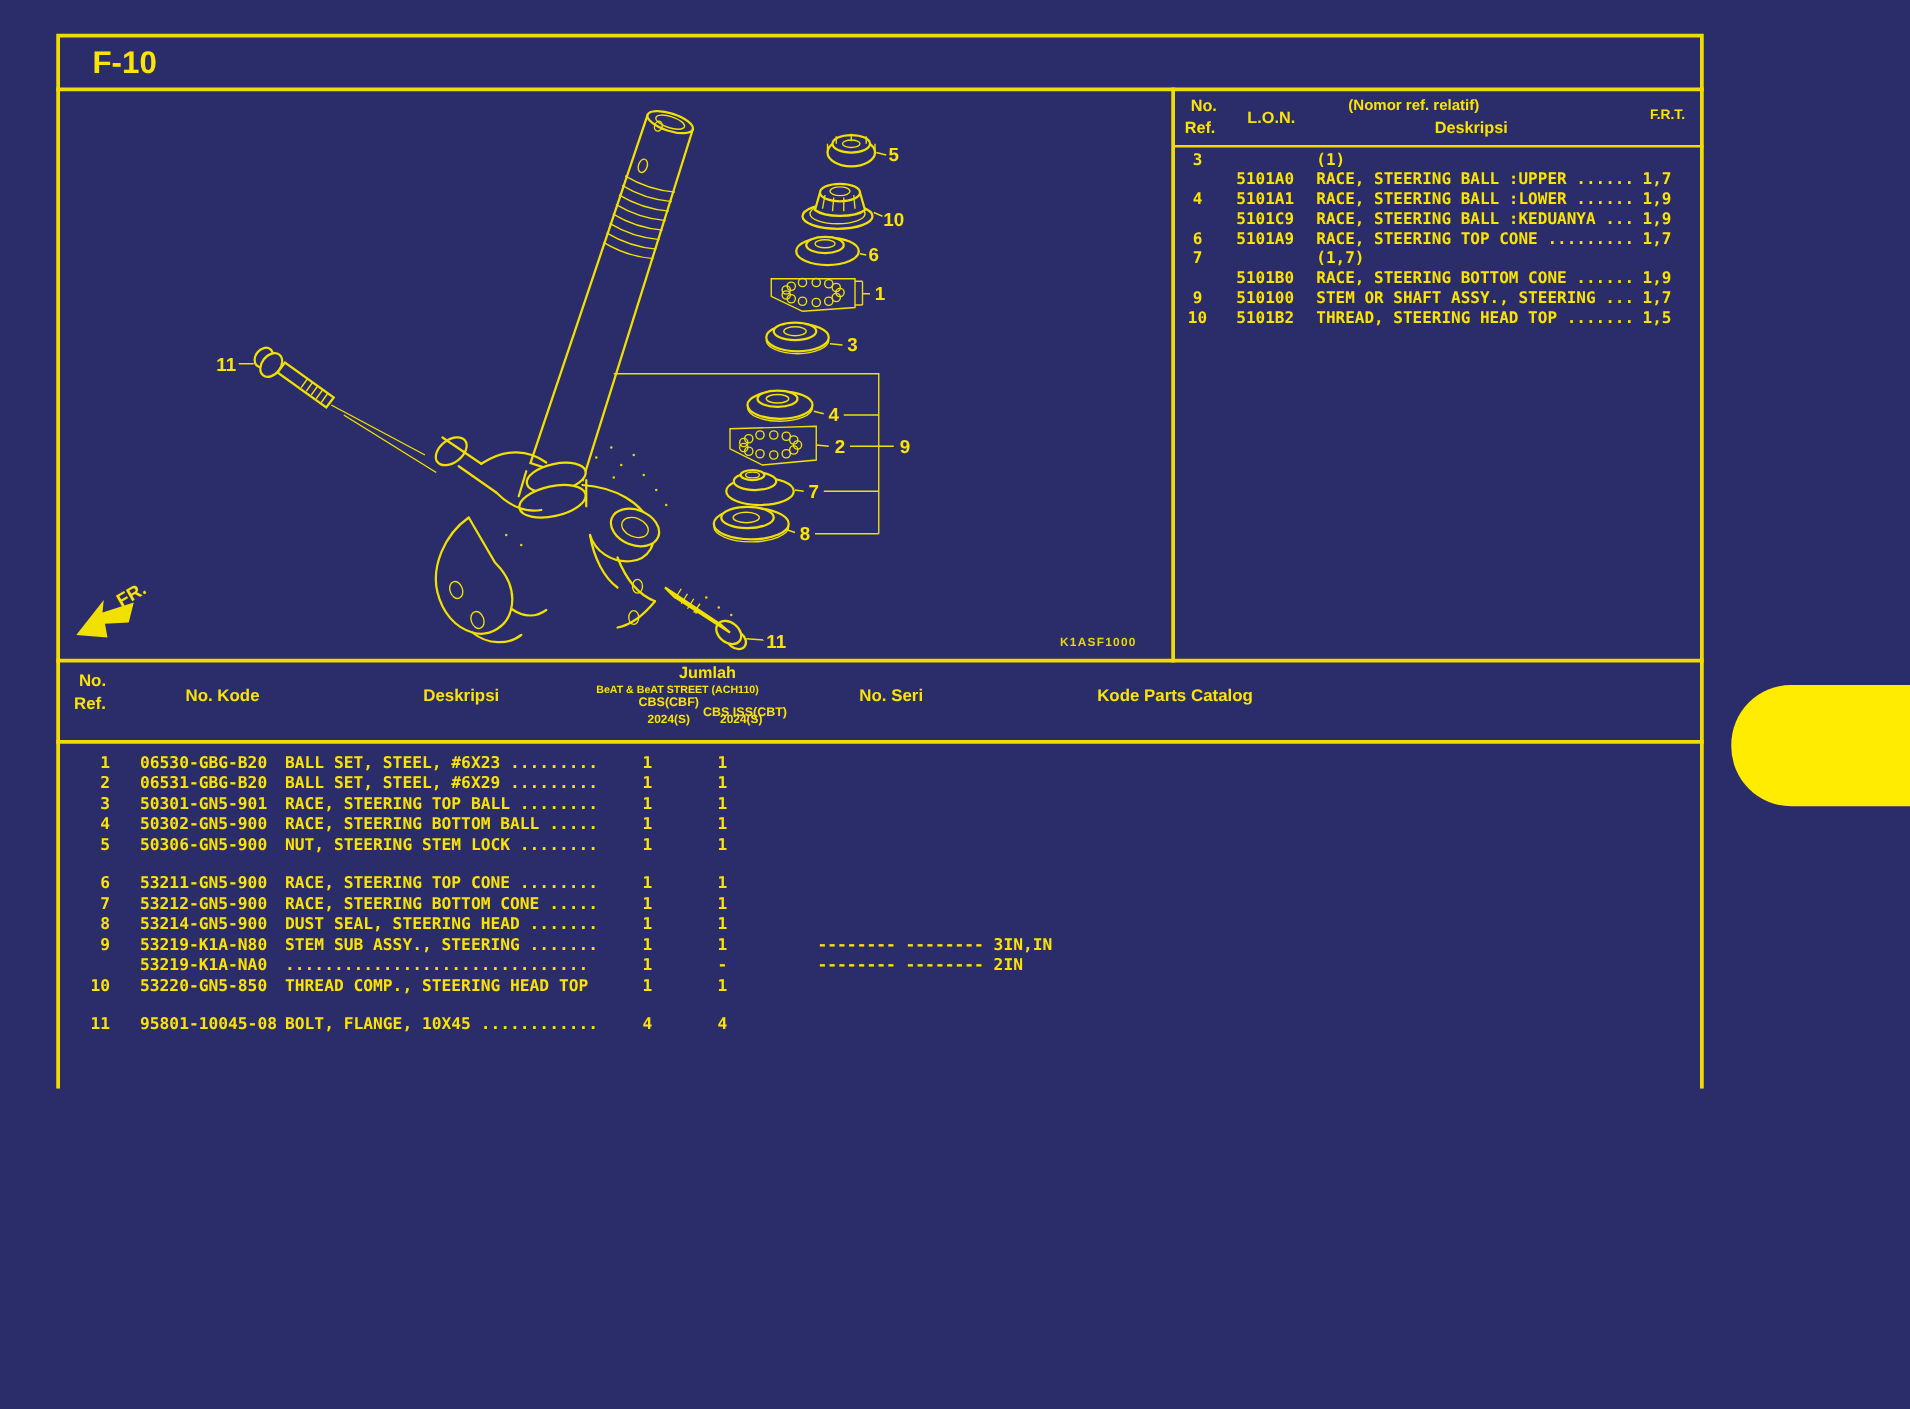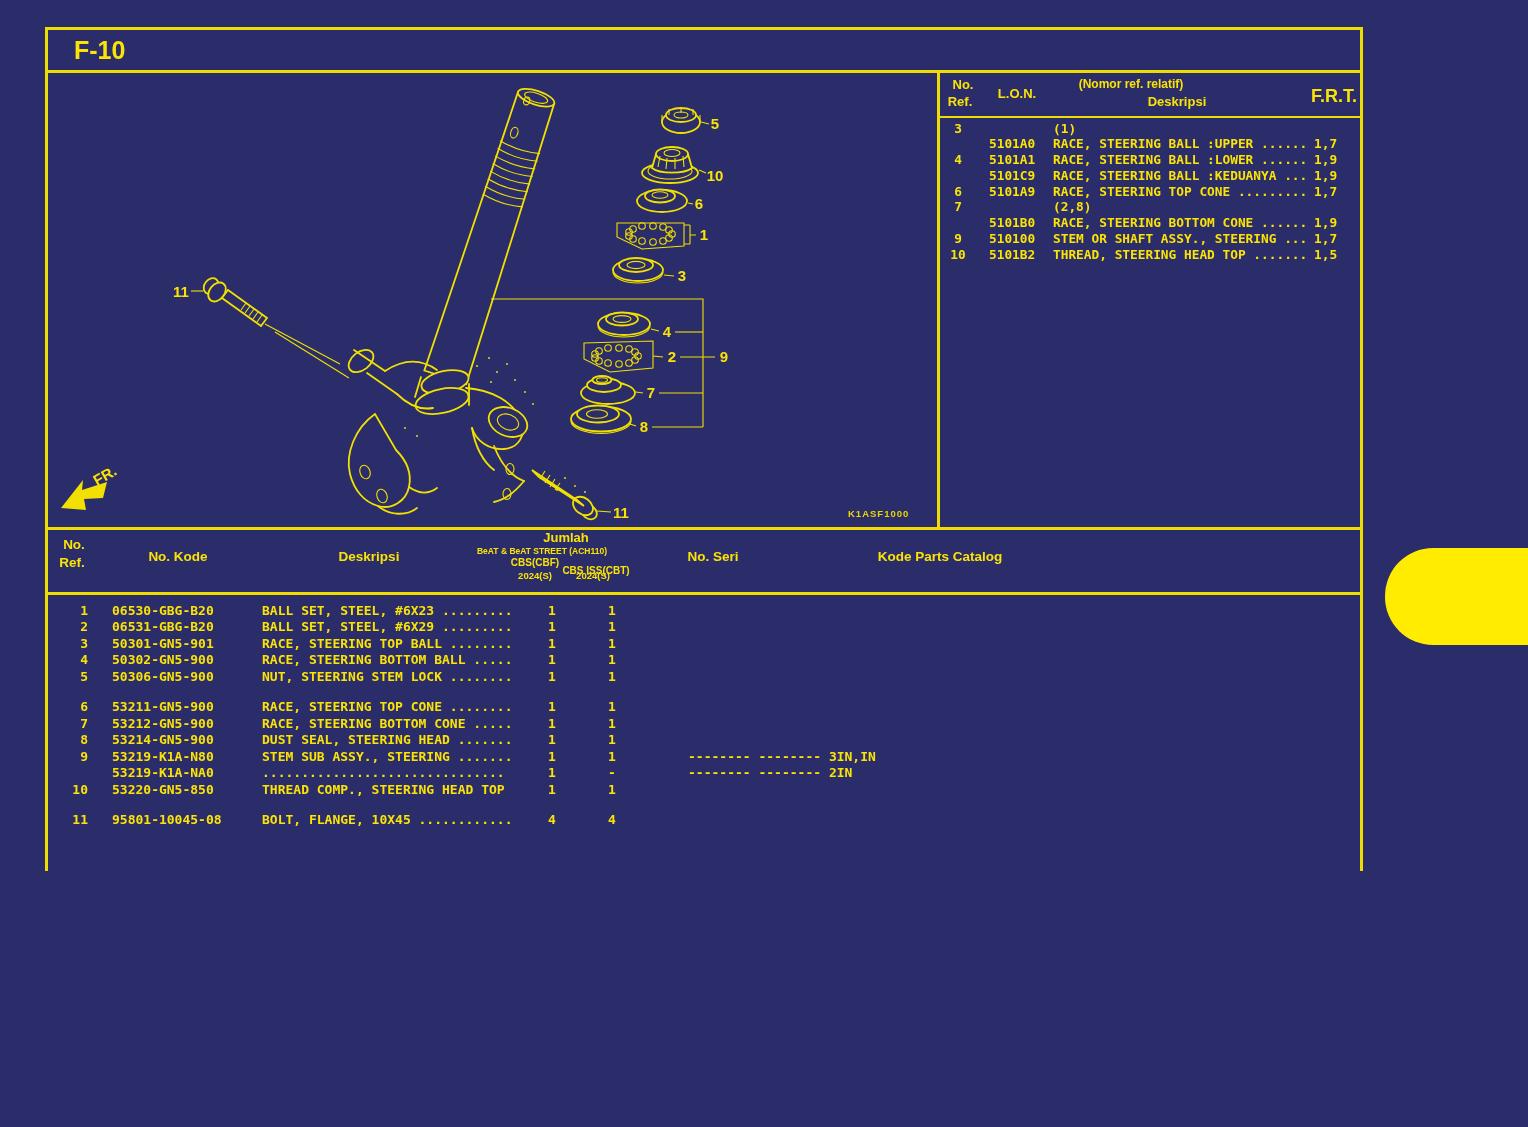--- a/index.html
+++ b/index.html
@@ -19,21 +19,21 @@
   .rc-desc{flex:1;margin-left:8px;}
   .rc-frt{width:46px;}
   
   #parts-rows{position:absolute;left:48px;top:602px;width:1312px;}
   .prow{display:flex;height:16.5px;align-items:center;
         font:700 13px/1 "DejaVu Sans Mono",monospace;color:#fbe305;}
   .prow.gap{margin-top:14px;}
   .prow span{white-space:pre;}
   .pc-ref{width:40px;text-align:right;}
   .pc-part{width:116px;margin-left:24px;}
-  .pc-desc{width:252px;margin-left:34px;}
+  .pc-desc{width:252px;margin-left:0;}
   .pc-qty1{width:40px;margin-left:18px;text-align:center;}
   .pc-qty2{width:40px;margin-left:20px;text-align:center;}
   .pc-seri{margin-left:56px;}
   
   #diagram{position:absolute;left:45px;top:70px;}
   #diagram .ln{stroke:#f2e000;stroke-width:1.8;fill:none;stroke-linecap:round;stroke-linejoin:round;}
   #diagram .fl{stroke:#f2e000;stroke-width:1.8;fill:#2a2d69;}
   #diagram .thin{stroke:#f2e000;stroke-width:1.1;fill:none;}
   #diagram .lbl{font:700 15px "Liberation Sans",sans-serif;fill:#fbe305;}
   #diagram .dot{fill:#e8d800;}
@@ -54,21 +54,21 @@
   <div class="yline" style="left:45px;top:527px;width:1318px;height:3px;"></div>
   <div class="yline" style="left:45px;top:592px;width:1318px;height:3px;"></div>
 
   <div class="hdr" style="left:74px;top:36px;font-size:25px;">F-10</div>
 
   <div class="hdr ctr" style="left:944px;top:77px;width:38px;font-size:13px;">No.</div>
   <div class="hdr ctr" style="left:941px;top:94px;width:38px;font-size:13px;">Ref.</div>
   <div class="hdr ctr" style="left:985px;top:86px;width:64px;font-size:13px;">L.O.N.</div>
   <div class="hdr ctr" style="left:1041px;top:77px;width:180px;font-size:12px;">(Nomor ref. relatif)</div>
   <div class="hdr ctr" style="left:1087px;top:94px;width:180px;font-size:13px;">Deskripsi</div>
-  <div class="hdr ctr" style="left:1308px;top:86px;width:52px;font-size:18px;">F.R.T.</div>
+  <div class="hdr ctr" style="left:1308px;top:86px;width:52px;font-size:11px;">F.R.T.</div>
 
   <div id="ref-rows">
       <div class="rrow">
         <span class="rc-ref">3</span>
         <span class="rc-lon"></span>
         <span class="rc-desc">(1)</span>
         <span class="rc-frt"></span>
       </div>
       <div class="rrow">
         <span class="rc-ref"></span>
@@ -90,21 +90,21 @@
       </div>
       <div class="rrow">
         <span class="rc-ref">6</span>
         <span class="rc-lon">5101A9</span>
         <span class="rc-desc">RACE, STEERING TOP CONE .........</span>
         <span class="rc-frt">1,7</span>
       </div>
       <div class="rrow">
         <span class="rc-ref">7</span>
         <span class="rc-lon"></span>
-        <span class="rc-desc">(2,8)</span>
+        <span class="rc-desc">(1,7)</span>
         <span class="rc-frt"></span>
       </div>
       <div class="rrow">
         <span class="rc-ref"></span>
         <span class="rc-lon">5101B0</span>
         <span class="rc-desc">RACE, STEERING BOTTOM CONE ......</span>
         <span class="rc-frt">1,9</span>
       </div>
       <div class="rrow">
         <span class="rc-ref">9</span>

